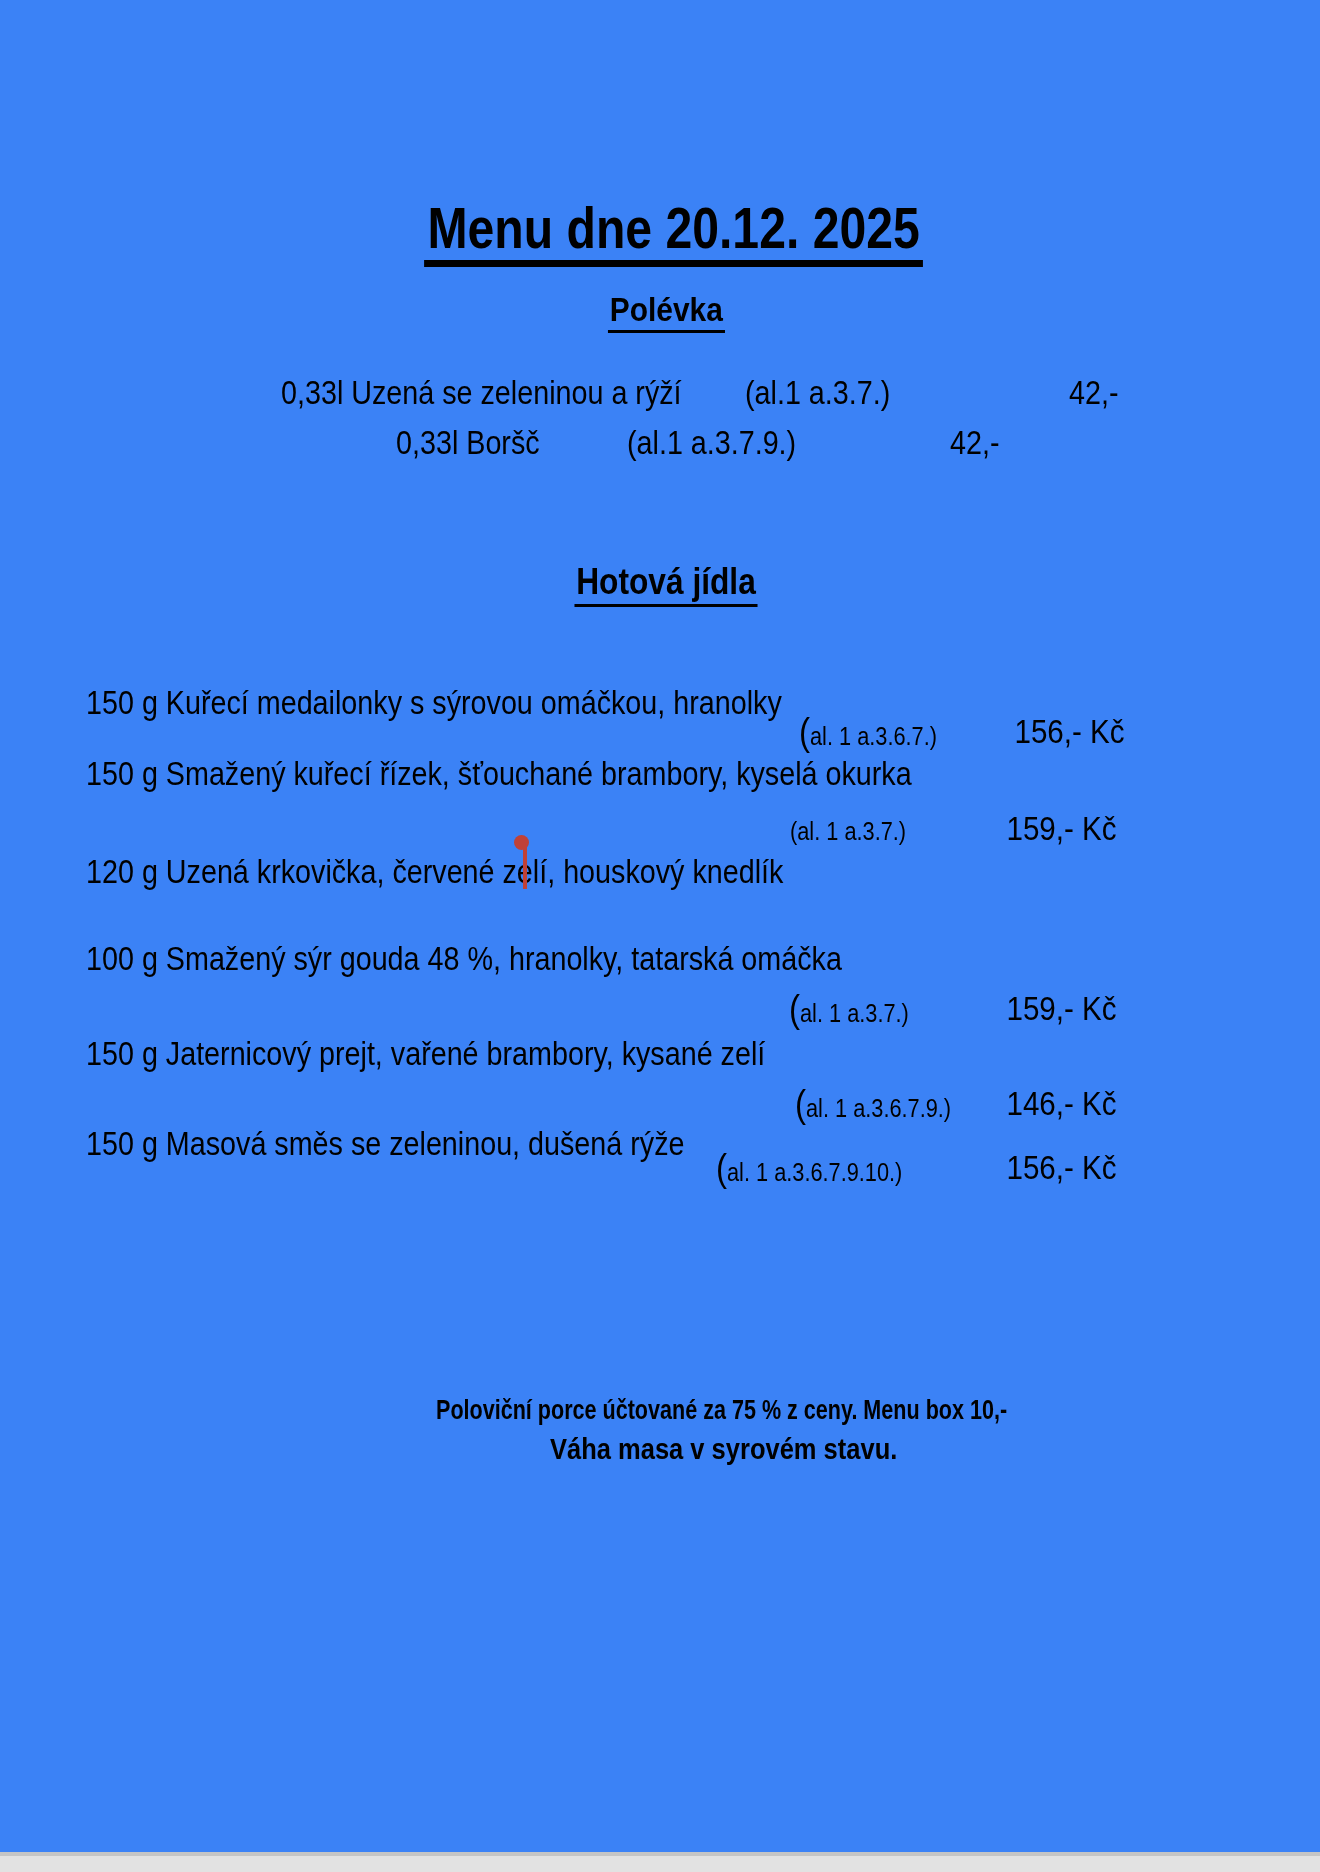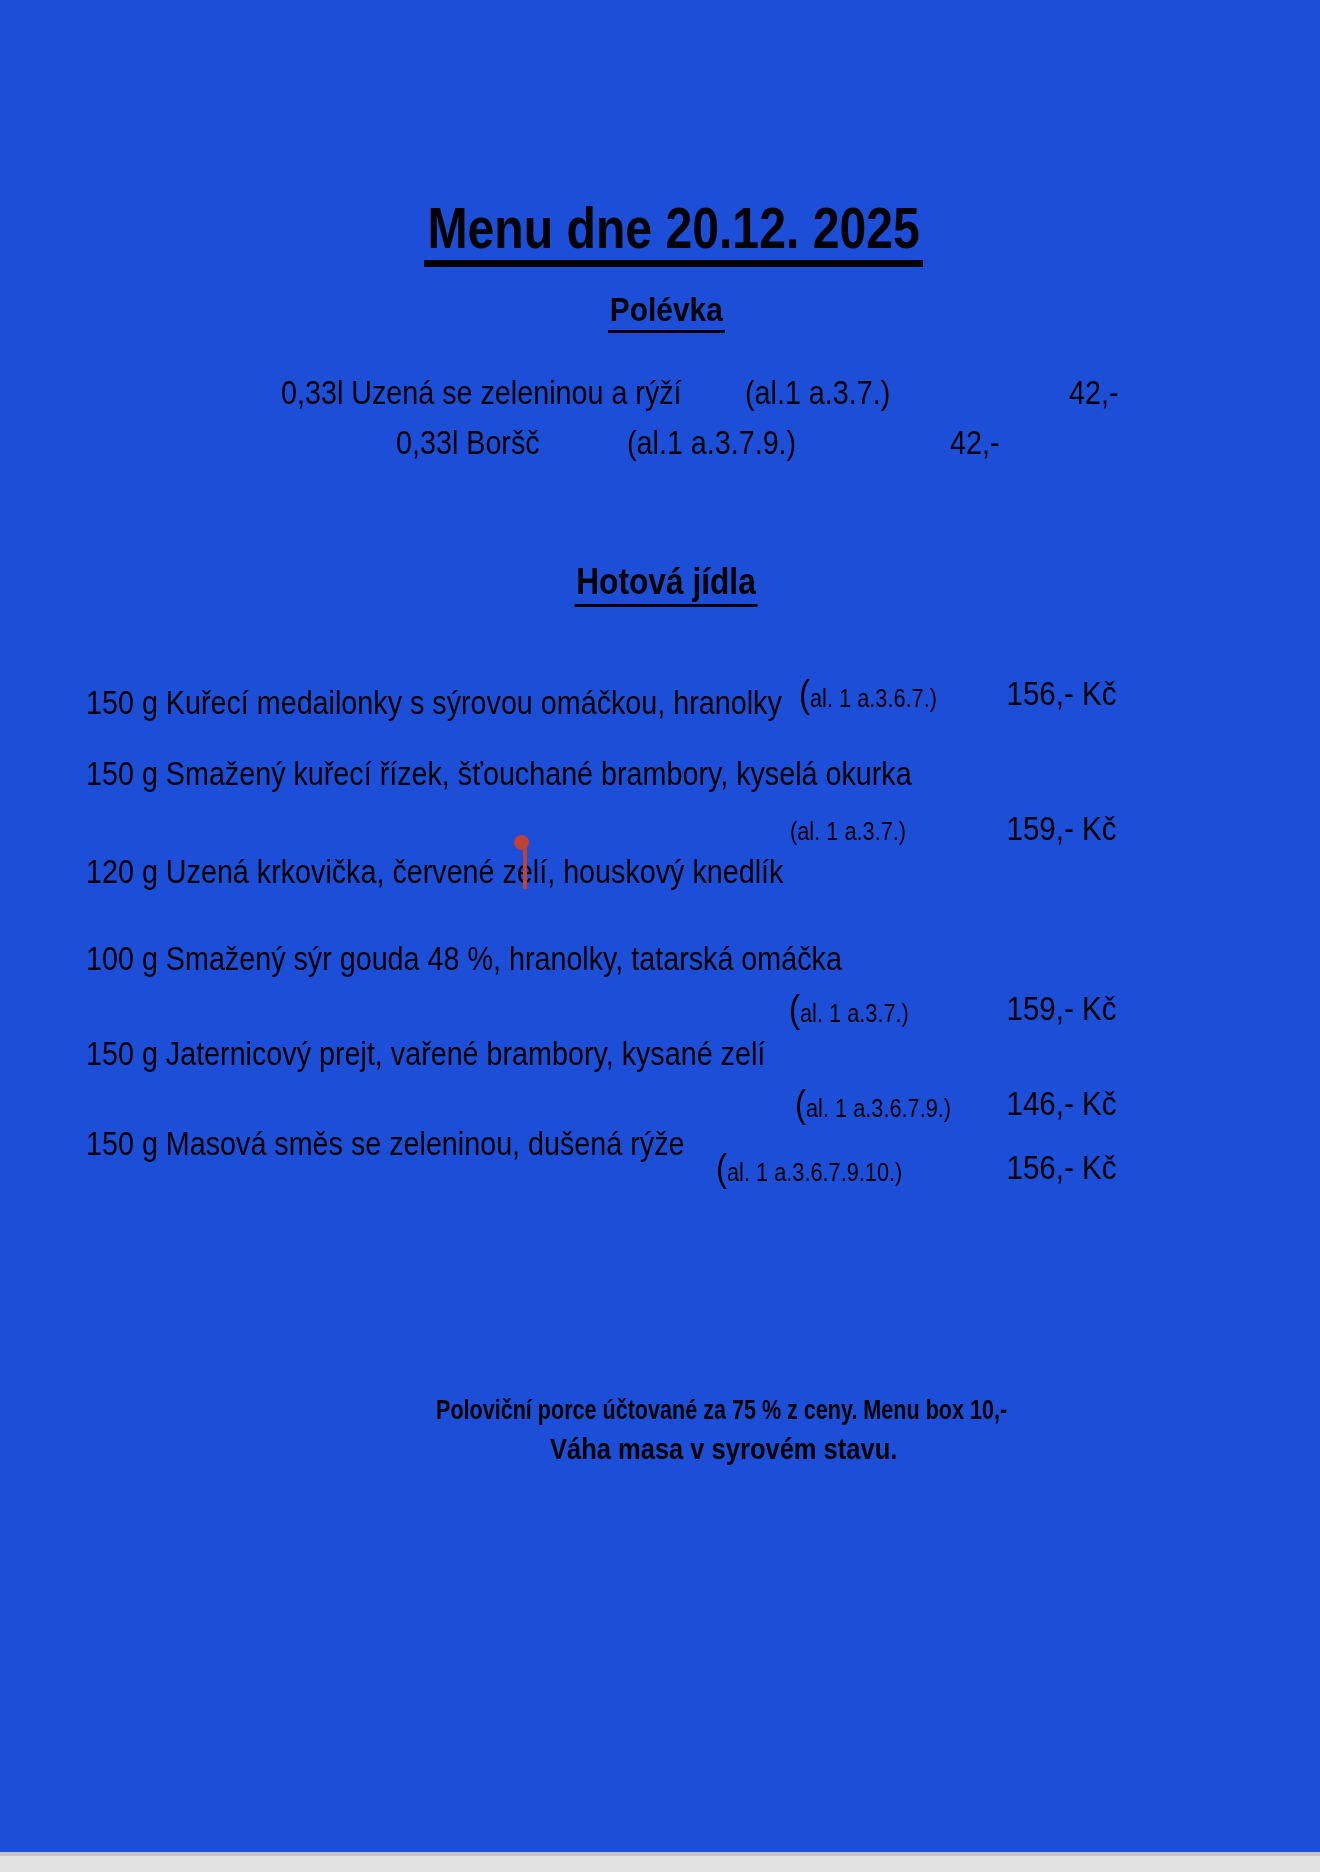--- a/index.html
+++ b/index.html
@@ -1,19 +1,19 @@
 <!DOCTYPE html>
 <html><head>
 <meta charset="utf-8">
 <style>
   html,body{margin:0;padding:0;background:#ffffff;}
   .page{
     position:relative;
     width:1320px;height:1872px;
-    background:#1d4ed8;
+    background:#3b82f6;
     overflow:hidden;
     font-family:"Liberation Sans", sans-serif;
     color:#000;
   }
   .t{position:absolute;white-space:nowrap;line-height:1.15;}
   
   .condL{transform:scaleX(0.87);transform-origin:0 50%;}
   .condR{transform:scaleX(0.87);transform-origin:100% 50%;}
   .condC{display:inline-block;transform:scaleX(0.88);transform-origin:50% 50%;}
 
@@ -47,21 +47,21 @@
   .s1 .soup-allerg{left:745px;}
   .s1 .soup-price{left:1069px;}
   .s2 .soup-name{left:396px;}
   .s2 .soup-allerg{left:627px;}
   .s2 .soup-price{left:950px;}
 
   
   .name-row .t{left:86px;font-size:33px;}
   .d1n{top:684px;} .d2n{top:755px;} .d3n{top:853px;}
   .d4n{top:940px;} .d5n{top:1035px;} .d6n{top:1125px;}
-  .d1i{top:674px;} .d2i{top:809px;} .d3i{top:902px;}
+  .d1i{top:712px;padding-left:8px;} .d2i{top:809px;} .d3i{top:902px;}
   .d4i{top:989px;} .d5i{top:1084px;} .d6i{top:1148px;}
 
   .allerg{top:8px;font-size:25px;}
   .allerg .al-open,.allerg .al-body{display:inline;}
   .bigp .al-open{font-size:38px;line-height:25px;vertical-align:baseline;}
   .d1i .allerg{left:799px;}
   .d2i .allerg{left:790px;}
   .d3i .allerg{left:789px;}
   .d4i .allerg{left:789px;}
   .d5i .allerg{left:795px;}

